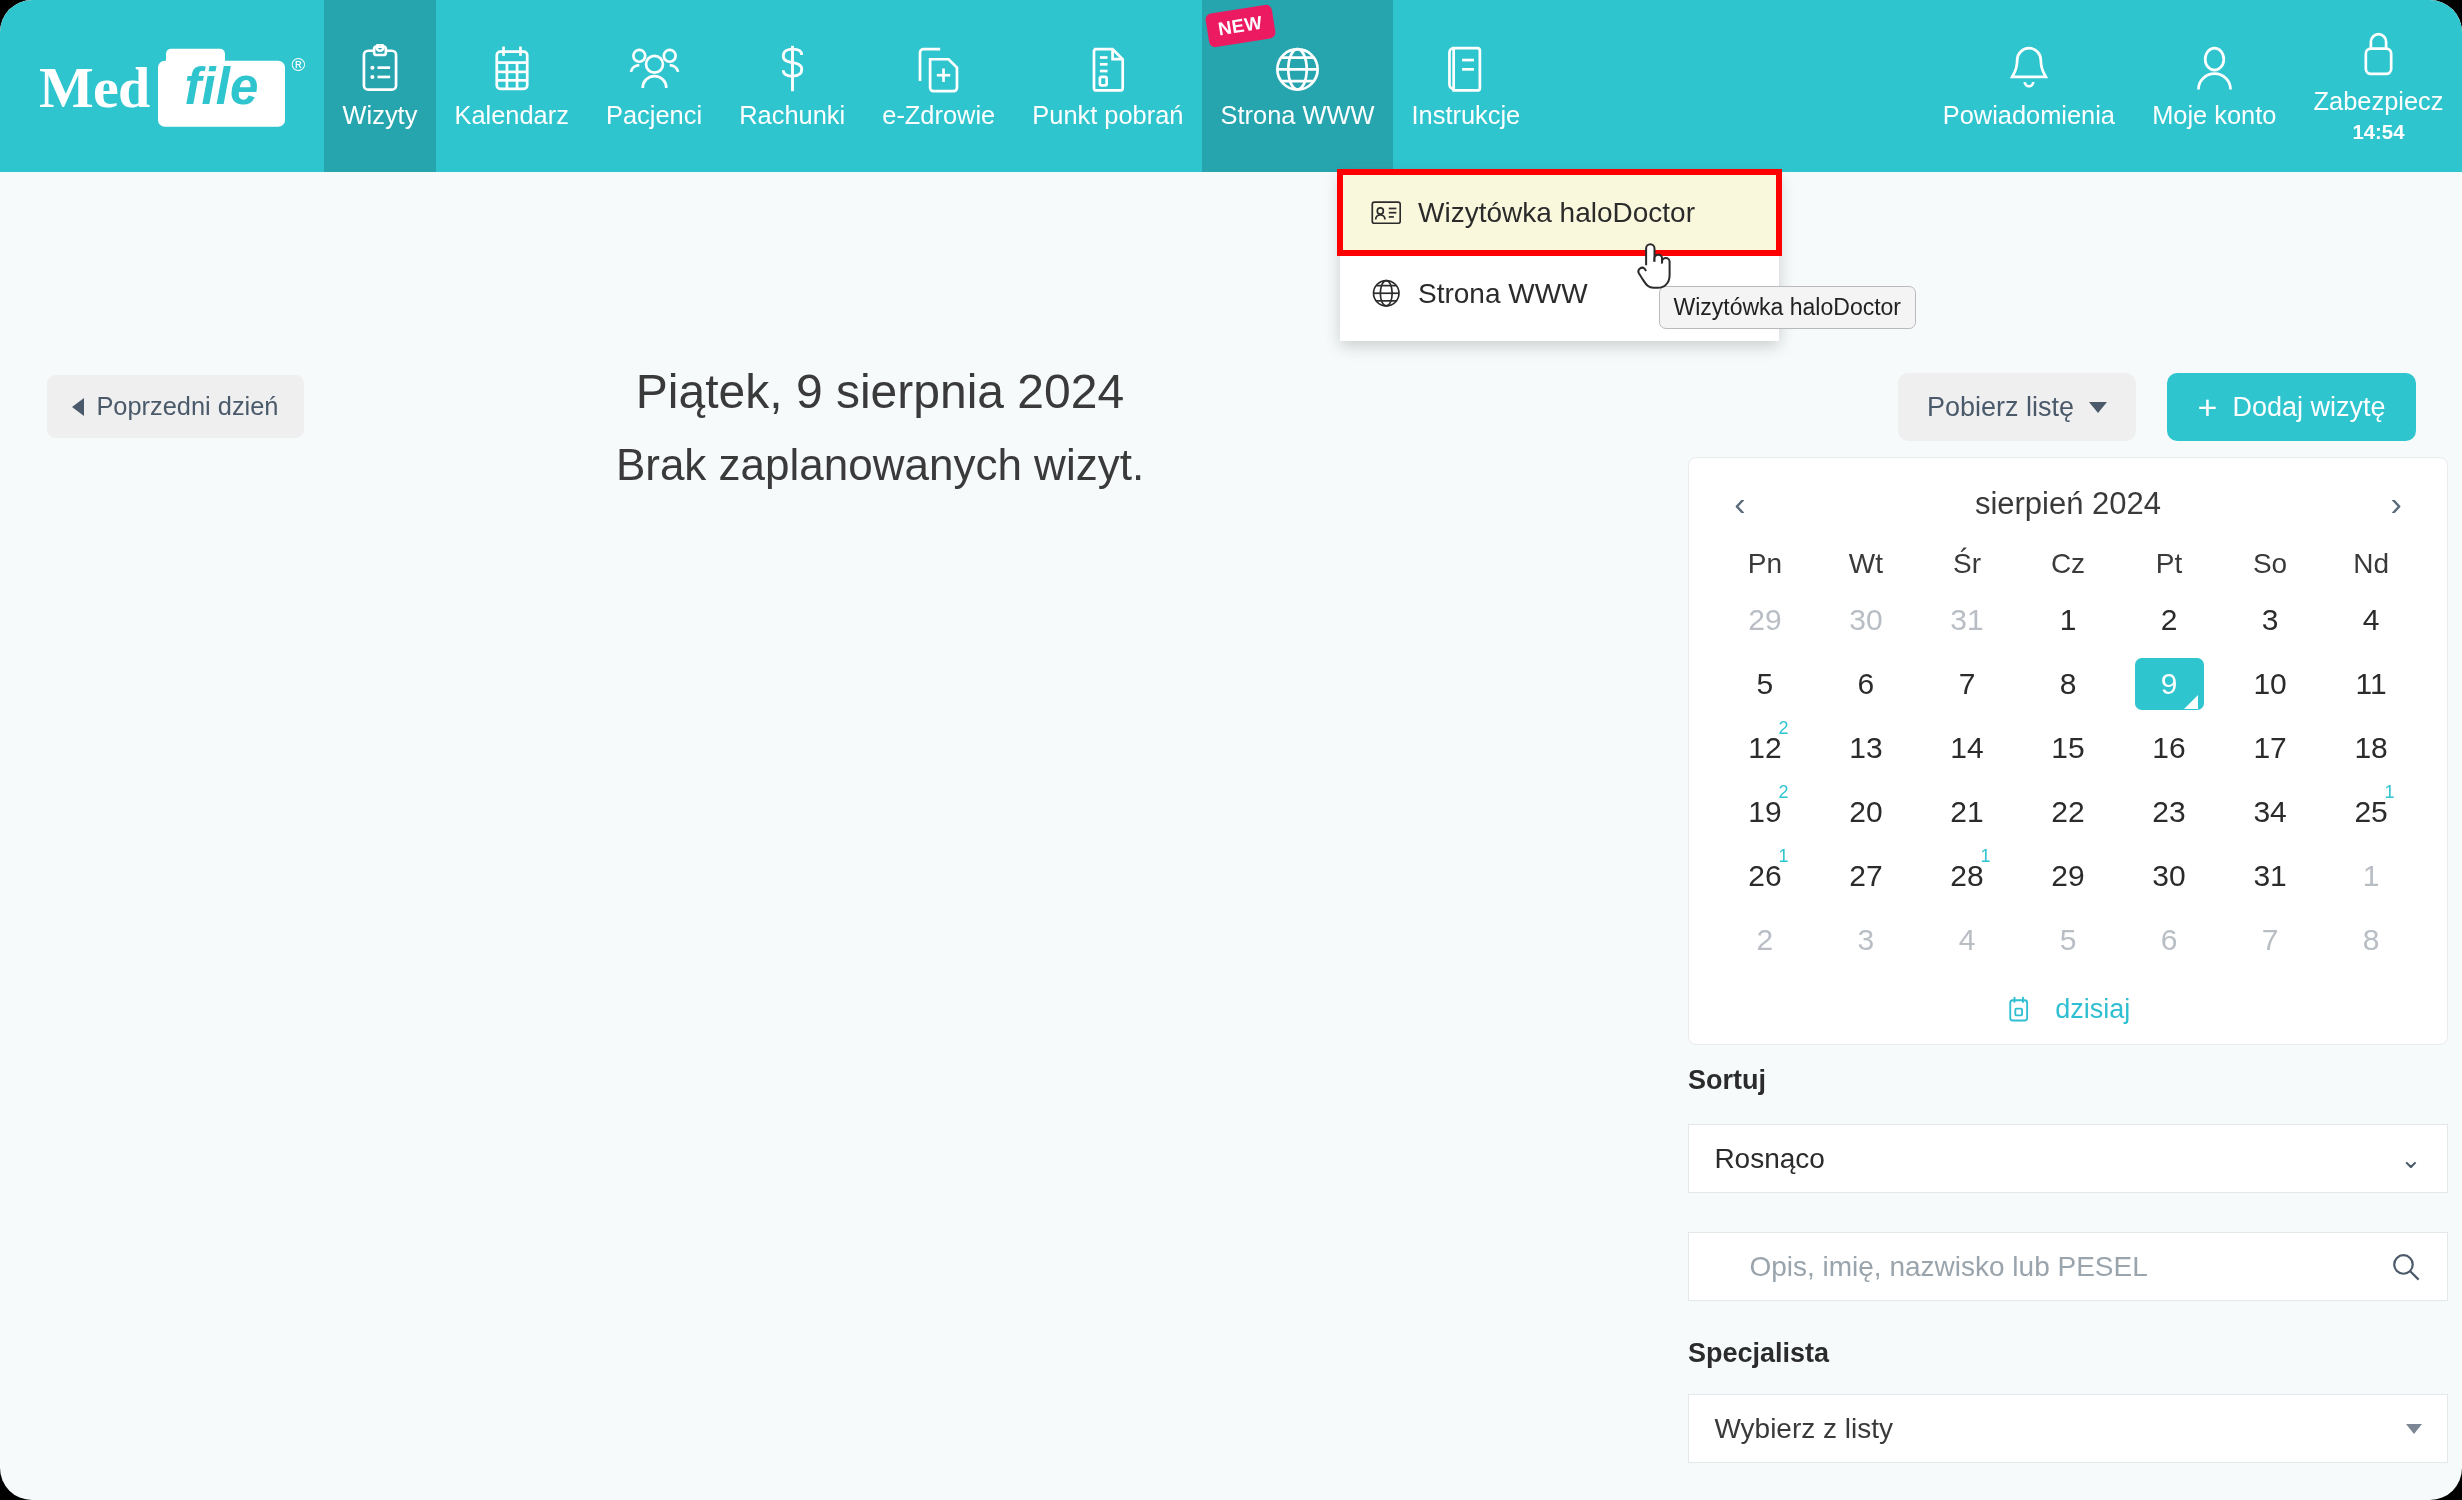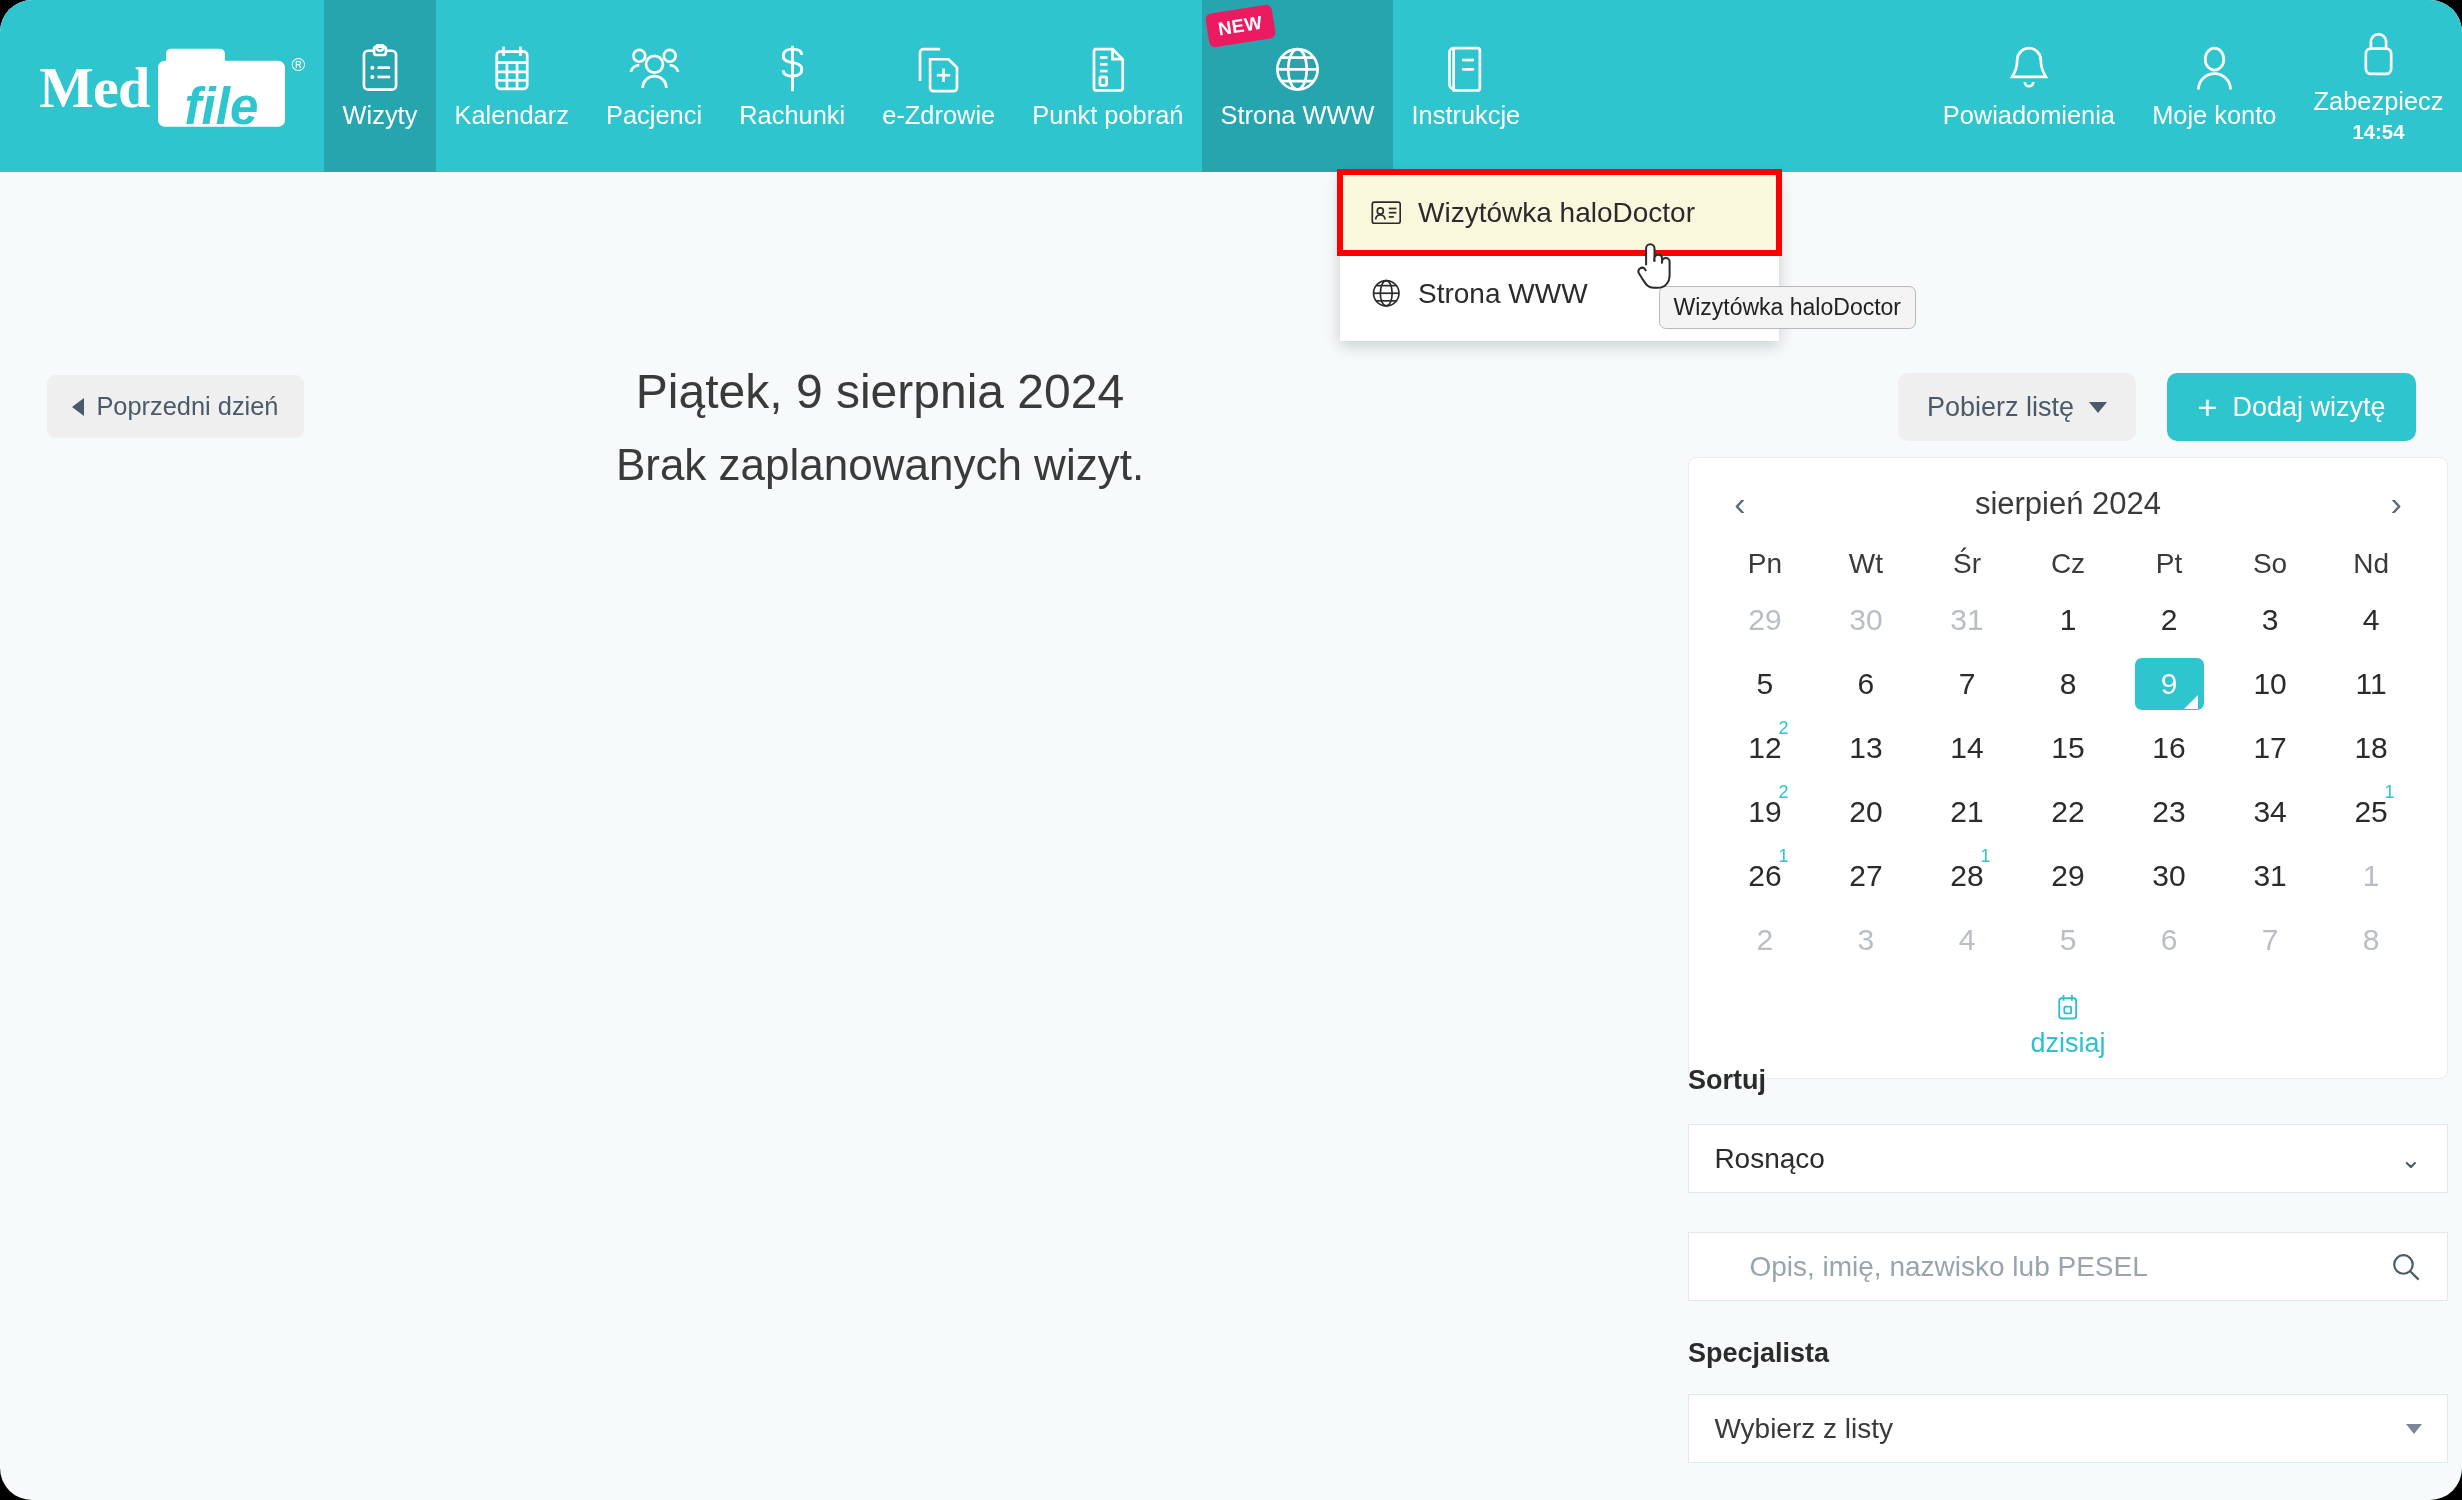--- a/index.html
+++ b/index.html
@@ -63,21 +63,21 @@
   }
   .logo-folder .body {
     position: absolute;
     left: 0; top: 12px;
     width: 127px; height: 66px;
     background: #fff;
     border-radius: 6.8px;
   }
   .logo-folder .word {
     position: absolute;
-    left: 0; top: 24px;
+    left: 0; top: 4px;
     width: 127px; height: 66px;
     display: flex;
     align-items: center;
     justify-content: center;
     color: #2FC5CE;
     font-size: 51px;
     font-weight: 700;
     line-height: 1;
     font-style: italic;
   }
@@ -297,26 +297,25 @@
     position: absolute;
     z-index: 2;
     right: 50%; bottom: 6.8px;
     margin-right: -29px;
     width: 0; height: 0;
     border-left: 14.4px solid transparent;
     border-bottom: 14.4px solid #fff;
   }
   .cal-today {
     display: flex; align-items: center; justify-content: center;
-    gap: 7px;
+    gap: 24px;
     padding-top: 22px;
     color: #2FBFD2;
     font-size: 27px;
     cursor: pointer;
-    flex-direction: column;
   }
 
   .field-label {
     position: absolute;
     font-size: 27px; color: #2b2b2b; font-weight: 700;
   }
   .sort-label { left: 1688px; top: 893px; }
   .spec-label { left: 1688px; top: 1166px; }
 
   .sel-box, .inp-box {

